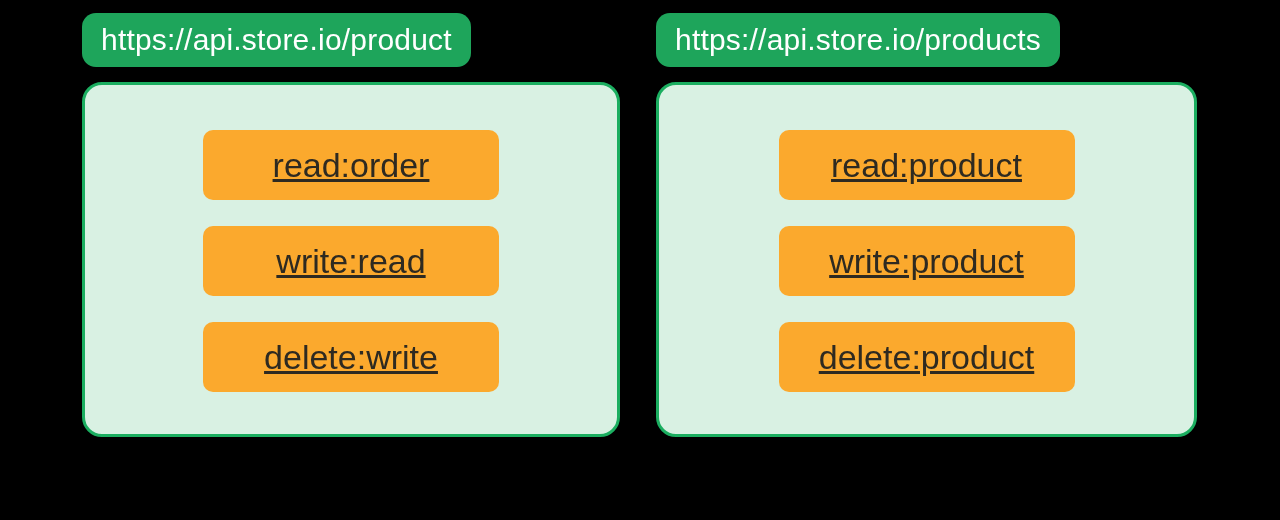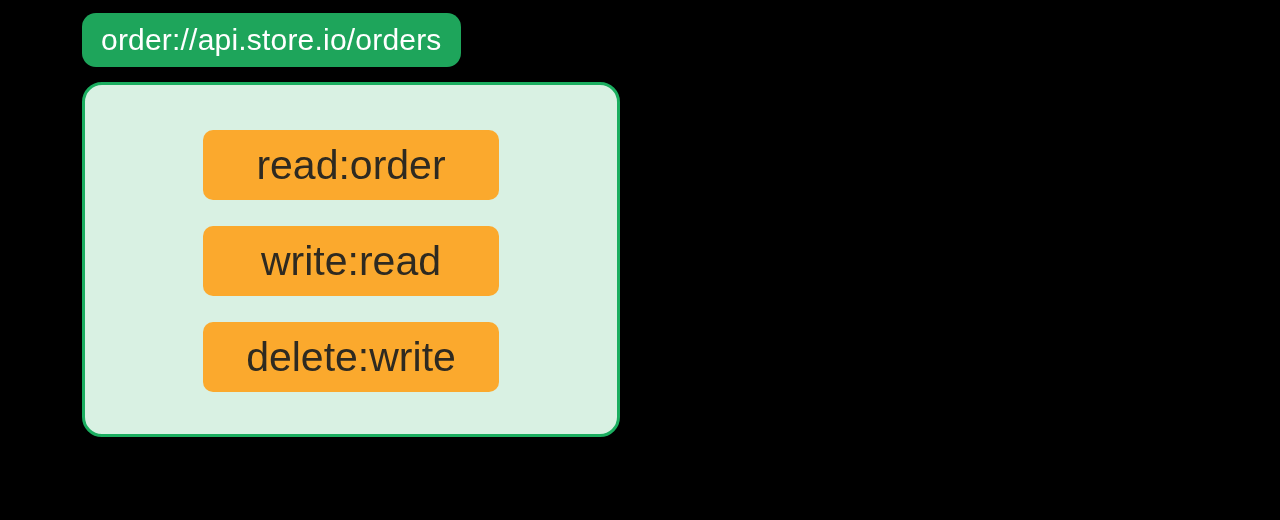--- a/index.html
+++ b/index.html
@@ -59,34 +59,43 @@
   }
   .api-group.right .scopes-card { width: 541px; }
   .scope-chip {
     width: 296px;
     height: 70px;
     background: var(--orange);
     border-radius: 10px;
     display: flex;
     align-items: center;
     justify-content: center;
-    font-size: 41px;
+    font-size: 34px;
     color: var(--chip-text);
     white-space: nowrap;
     flex: 0 0 auto;
+    text-decoration: underline;
   }
 </style>
 </head>
 <body>
 
 <div class="diagram">
 
   <div class="api-group left">
-    <div class="url-badge">order://api.store.io/orders</div>
+    <div class="url-badge">https://api.store.io/product</div>
     <div class="scopes-card">
       <div class="scope-chip">read:order</div>
       <div class="scope-chip">write:read</div>
       <div class="scope-chip">delete:write</div>
     </div>
   </div>
 
+  <div class="api-group right">
+    <div class="url-badge">https://api.store.io/products</div>
+    <div class="scopes-card">
+      <div class="scope-chip">read:product</div>
+      <div class="scope-chip">write:product</div>
+      <div class="scope-chip">delete:product</div>
+    </div>
+  </div>
 
 </div>
 
 </body></html>

